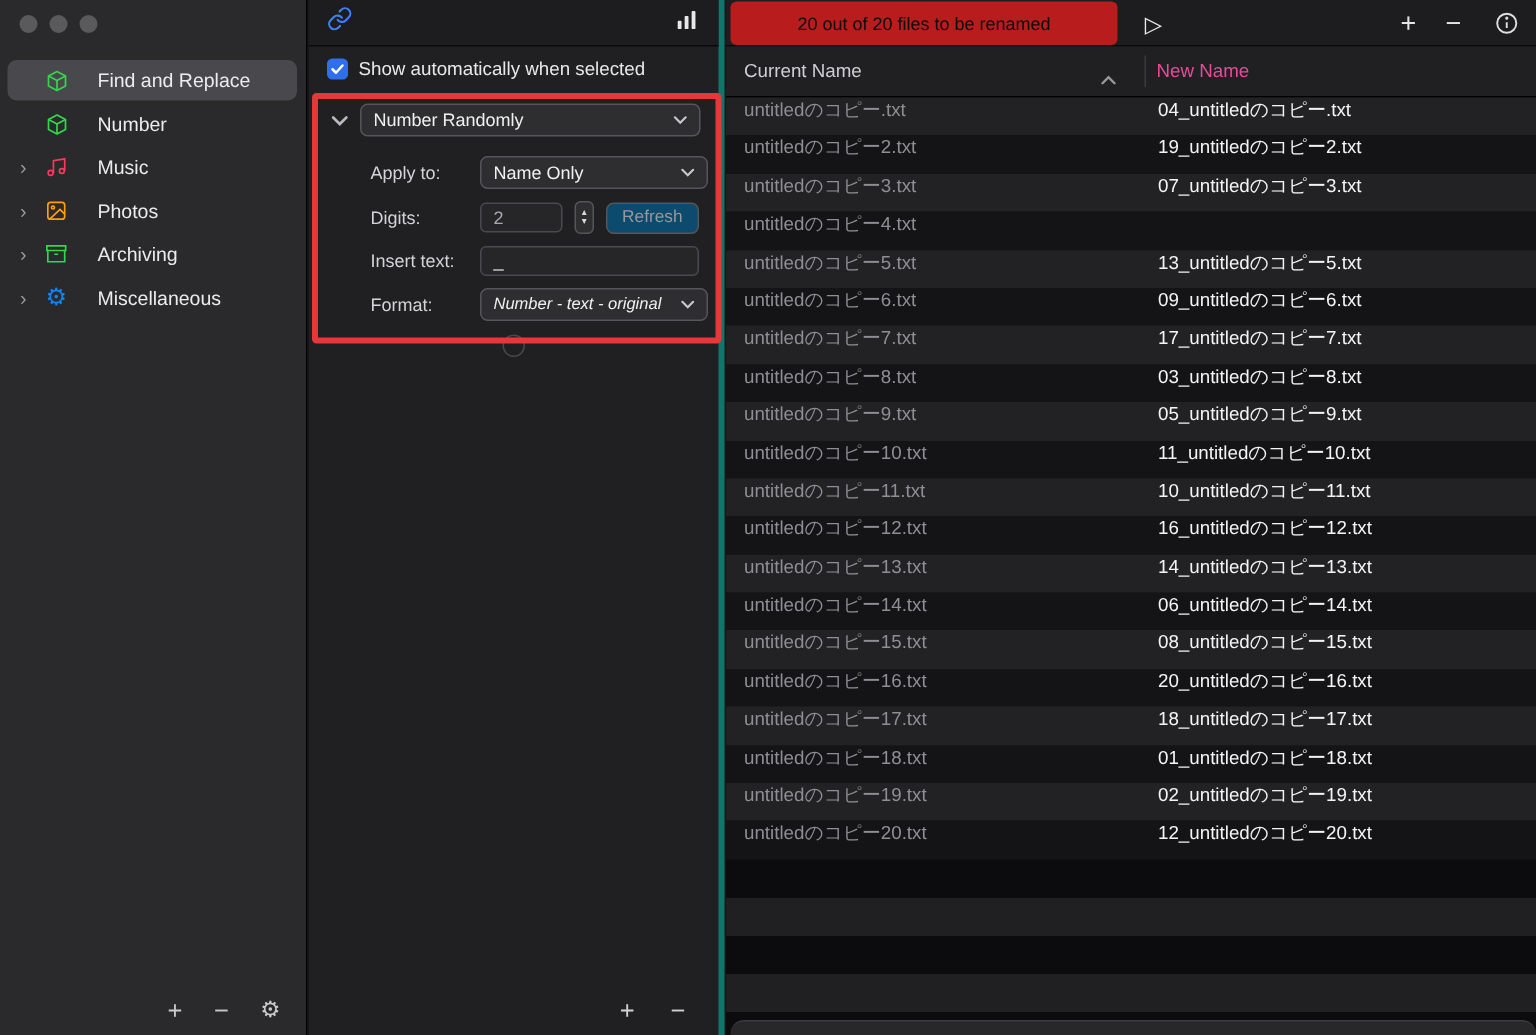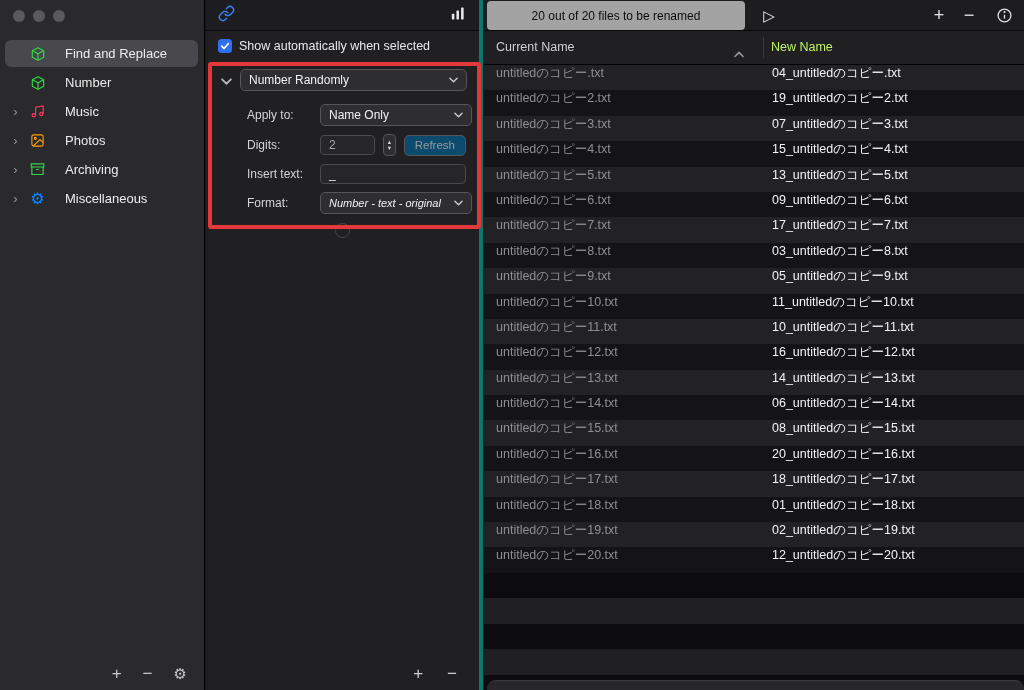--- a/index.html
+++ b/index.html
@@ -45,32 +45,32 @@
        font-size:11.5px;display:flex;align-items:center;box-sizing:border-box;}
   .faint-circle{margin:9px auto 0;width:13px;height:13px;border:1.5px solid #48484c;border-radius:50%;}
   .red-box{position:absolute;left:2px;top:62px;width:273px;height:167px;border:4px solid #e5383b;border-radius:3px;
            pointer-events:none;z-index:20;box-sizing:border-box;}
   .insp-footer{position:absolute;bottom:0;left:0;right:0;height:34px;display:flex;align-items:center;justify-content:flex-end;
                gap:24px;padding:0 22px;color:#d0d0d3;}
 
   
   .files{position:absolute;left:484px;top:0;width:540px;height:690px;background:#161618;}
   .files-toolbar{position:absolute;top:0;left:0;right:0;height:31px;background:#1d1d1f;border-bottom:1px solid #0a0a0a;box-sizing:border-box;}
-  .status-pill{position:absolute;left:3px;top:1px;width:258px;height:29px;background:#a3a3a3;border-radius:4px;
+  .status-pill{position:absolute;left:3px;top:1px;width:258px;height:29px;background:#b91c1c;border-radius:4px;
                display:flex;align-items:center;justify-content:center;font-size:12px;font-weight:500;color:#0d0d0d;}
   .play-btn{position:absolute;left:273px;top:0;height:31px;width:24px;display:flex;align-items:center;justify-content:center;
             color:#ececec;font-size:15px;}
   .tb-plus{position:absolute;left:443px;top:0;height:31px;width:24px;display:flex;align-items:center;justify-content:center;color:#e4e4e6;font-size:18px;}
   .tb-minus{position:absolute;left:473px;top:0;height:31px;width:24px;display:flex;align-items:center;justify-content:center;color:#e4e4e6;font-size:18px;}
   .tb-info{position:absolute;left:507px;top:0;height:31px;width:26px;display:flex;align-items:center;justify-content:center;}
   .table-header{position:absolute;top:31px;left:0;right:0;height:34px;background:#202022;border-bottom:1px solid #000;box-sizing:border-box;}
   .col-current{position:absolute;left:12px;top:9px;font-size:12.5px;color:#cfcfd3;}
   .sort-ind{position:absolute;left:250px;top:13px;}
   .col-divider{position:absolute;left:279px;top:6px;bottom:6px;width:1px;background:#3a3a3e;}
-  .col-new{position:absolute;left:287px;top:9px;font-size:12.5px;color:#bef264;}
+  .col-new{position:absolute;left:287px;top:9px;font-size:12.5px;color:#ec4899;}
   .rows{position:absolute;top:65px;left:0;right:0;}
   .row{display:flex;height:25.4px;align-items:flex-start;}
   .row.odd{background:#222224;}
   .row.even{background:#141416;}
   .cell-cur{flex:0 0 280px;padding-left:12px;font-size:12.5px;color:#8e8e93;box-sizing:border-box;white-space:nowrap;overflow:hidden;}
   .cell-new{flex:1;padding-left:8px;font-size:12.5px;color:#f4f4f6;white-space:nowrap;overflow:hidden;}
   .stripes{position:absolute;top:573px;bottom:0;left:0;right:0;
            background:repeating-linear-gradient(180deg,#0c0c0e 0,#0c0c0e 25.4px,#202022 25.4px,#202022 50.8px);}
   .bottom-panel{position:absolute;left:3px;right:0;bottom:0;height:9px;background:#28282b;border-top:1px solid #3c3c40;
                 border-radius:9px 9px 0 0;z-index:5;}
@@ -279,21 +279,20 @@
         <div class="row even">
           <div class="cell-cur">untitledのコピー2.txt</div>
           <div class="cell-new">19_untitledのコピー2.txt</div>
         </div>
         <div class="row odd">
           <div class="cell-cur">untitledのコピー3.txt</div>
           <div class="cell-new">07_untitledのコピー3.txt</div>
         </div>
         <div class="row even">
           <div class="cell-cur">untitledのコピー4.txt</div>
-          <div class="cell-new">15_untitledのコピー4.txt</div>
         </div>
         <div class="row odd">
           <div class="cell-cur">untitledのコピー5.txt</div>
           <div class="cell-new">13_untitledのコピー5.txt</div>
         </div>
         <div class="row even">
           <div class="cell-cur">untitledのコピー6.txt</div>
           <div class="cell-new">09_untitledのコピー6.txt</div>
         </div>
         <div class="row odd">

